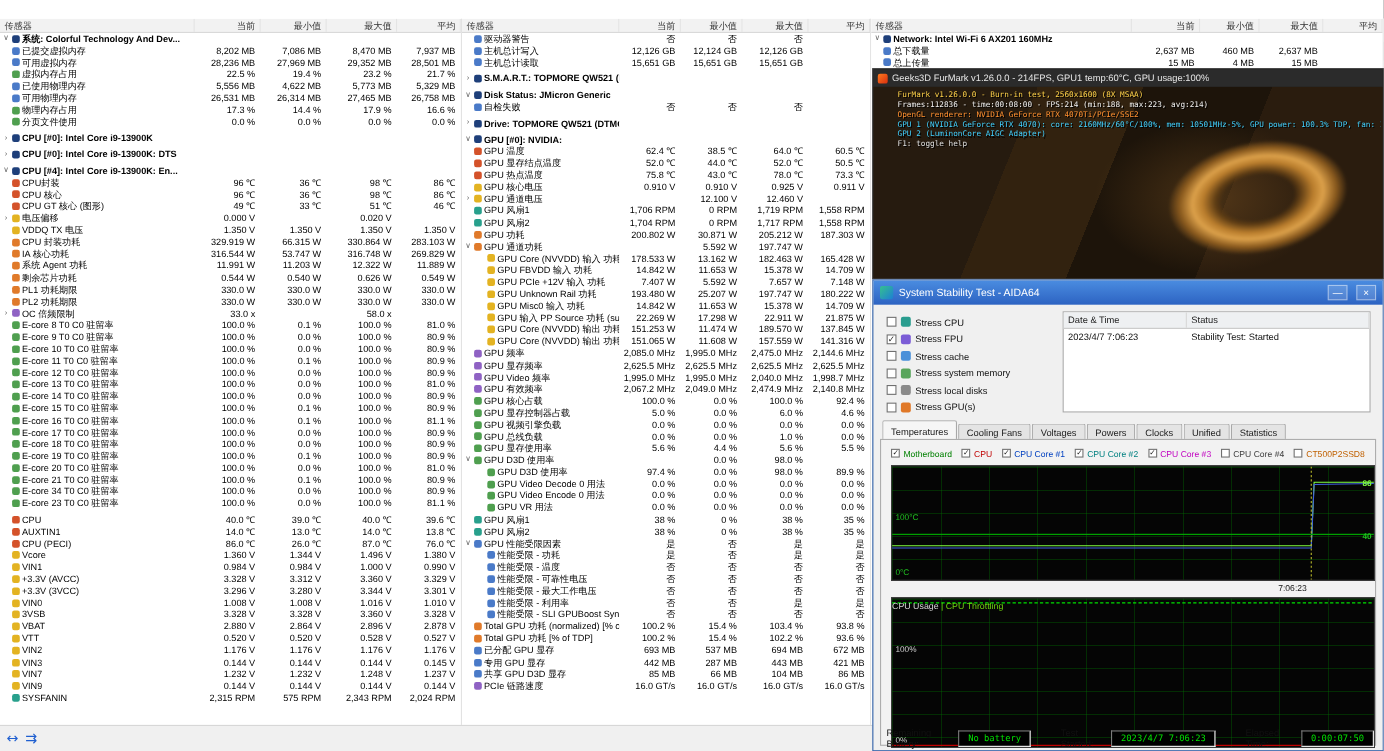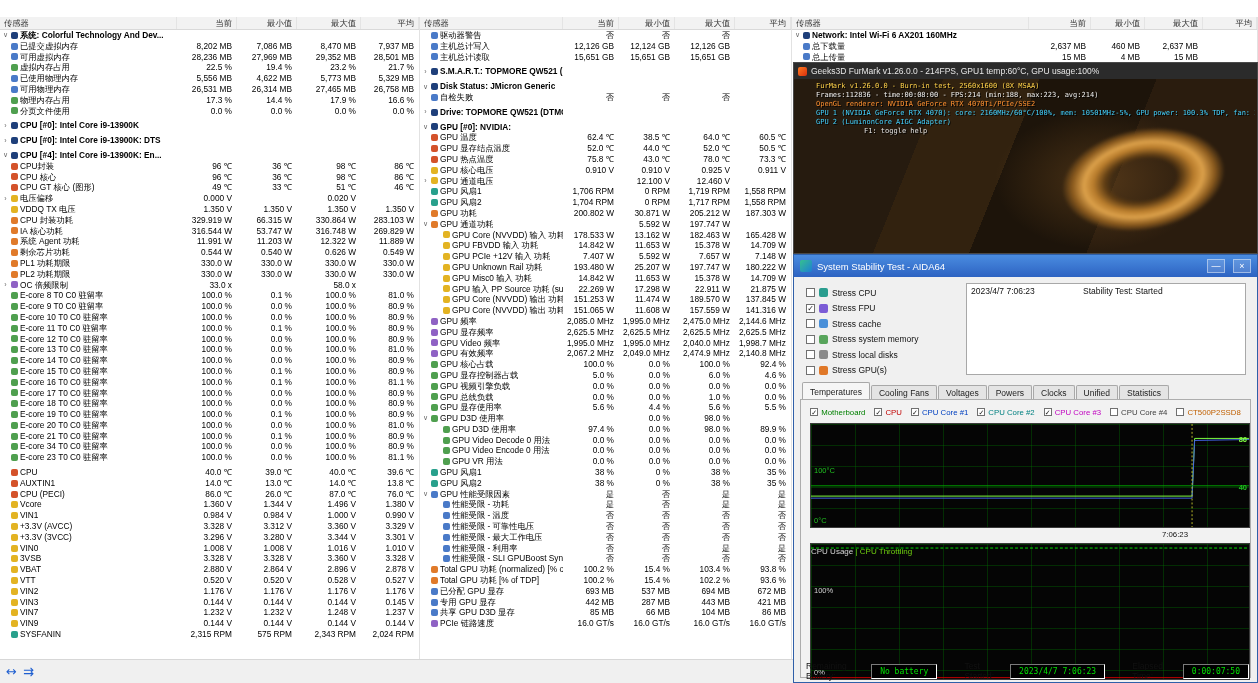--- a/index.html
+++ b/index.html
@@ -1401,21 +1401,21 @@
       <span class="fm-title">Geeks3D FurMark v1.26.0.0 - 214FPS, GPU1 temp:60°C, GPU usage:100%</span>
     </header>
     <div class="fm-render">
       <div class="fm-torus"></div>
       <div class="fm-overlay" id="fmOverlay">
           <div class="fm-line" style="color: rgb(255, 210, 74);">FurMark v1.26.0.0 - Burn-in test, 2560x1600 (8X MSAA)</div>
           <div class="fm-line" style="color: rgb(240, 240, 240);">Frames:112836 - time:00:08:00 - FPS:214 (min:188, max:223, avg:214)</div>
           <div class="fm-line" style="color: rgb(255, 144, 48);">OpenGL renderer: NVIDIA GeForce RTX 4070Ti/PCIe/SSE2</div>
           <div class="fm-line" style="color: rgb(64, 208, 255);">GPU 1 (NVIDIA GeForce RTX 4070): core: 2160MHz/60°C/100%, mem: 10501MHz-5%, GPU power: 100.3% TDP, fan: 38%, limits[power:1, temp:0, volt:0, OV:0]</div>
           <div class="fm-line" style="color: rgb(64, 208, 255);">GPU 2 (LuminonCore AIGC Adapter)</div>
-          <div class="fm-line" style="color: rgb(224, 224, 224); margin-left: 48px;">F1: toggle help</div>
+          <div class="fm-line" style="color: rgb(224, 224, 224);">F1: toggle help</div>
         </div>
     </div>
   </section>
 
   <section class="aida">
     <header class="ad-tb">
       <span class="ad-icon"></span>
       <span class="ad-title">System Stability Test - AIDA64</span>
       <span class="ad-btn">—</span>
       <span class="ad-btn">×</span>
@@ -1448,20 +1448,24 @@
             <span>Stress local disks</span>
           </div>
           <div class="stress-item">
             <span class="cb"></span>
             <span class="stress-ic" style="background: rgb(224, 120, 40);"></span>
             <span>Stress GPU(s)</span>
           </div>
         </div>
 
       <div class="log-table">
+        <div class="log-head" id="logHead">
+            <span>Date &amp; Time</span>
+            <span>Status</span>
+          </div>
         <div id="logRows">
             <div class="log-row">
               <span>2023/4/7 7:06:23</span>
               <span>Stability Test: Started</span>
             </div>
           </div>
       </div>
 
       <div class="tabbar" id="tabBar">
           <span class="tab active">Temperatures</span>

